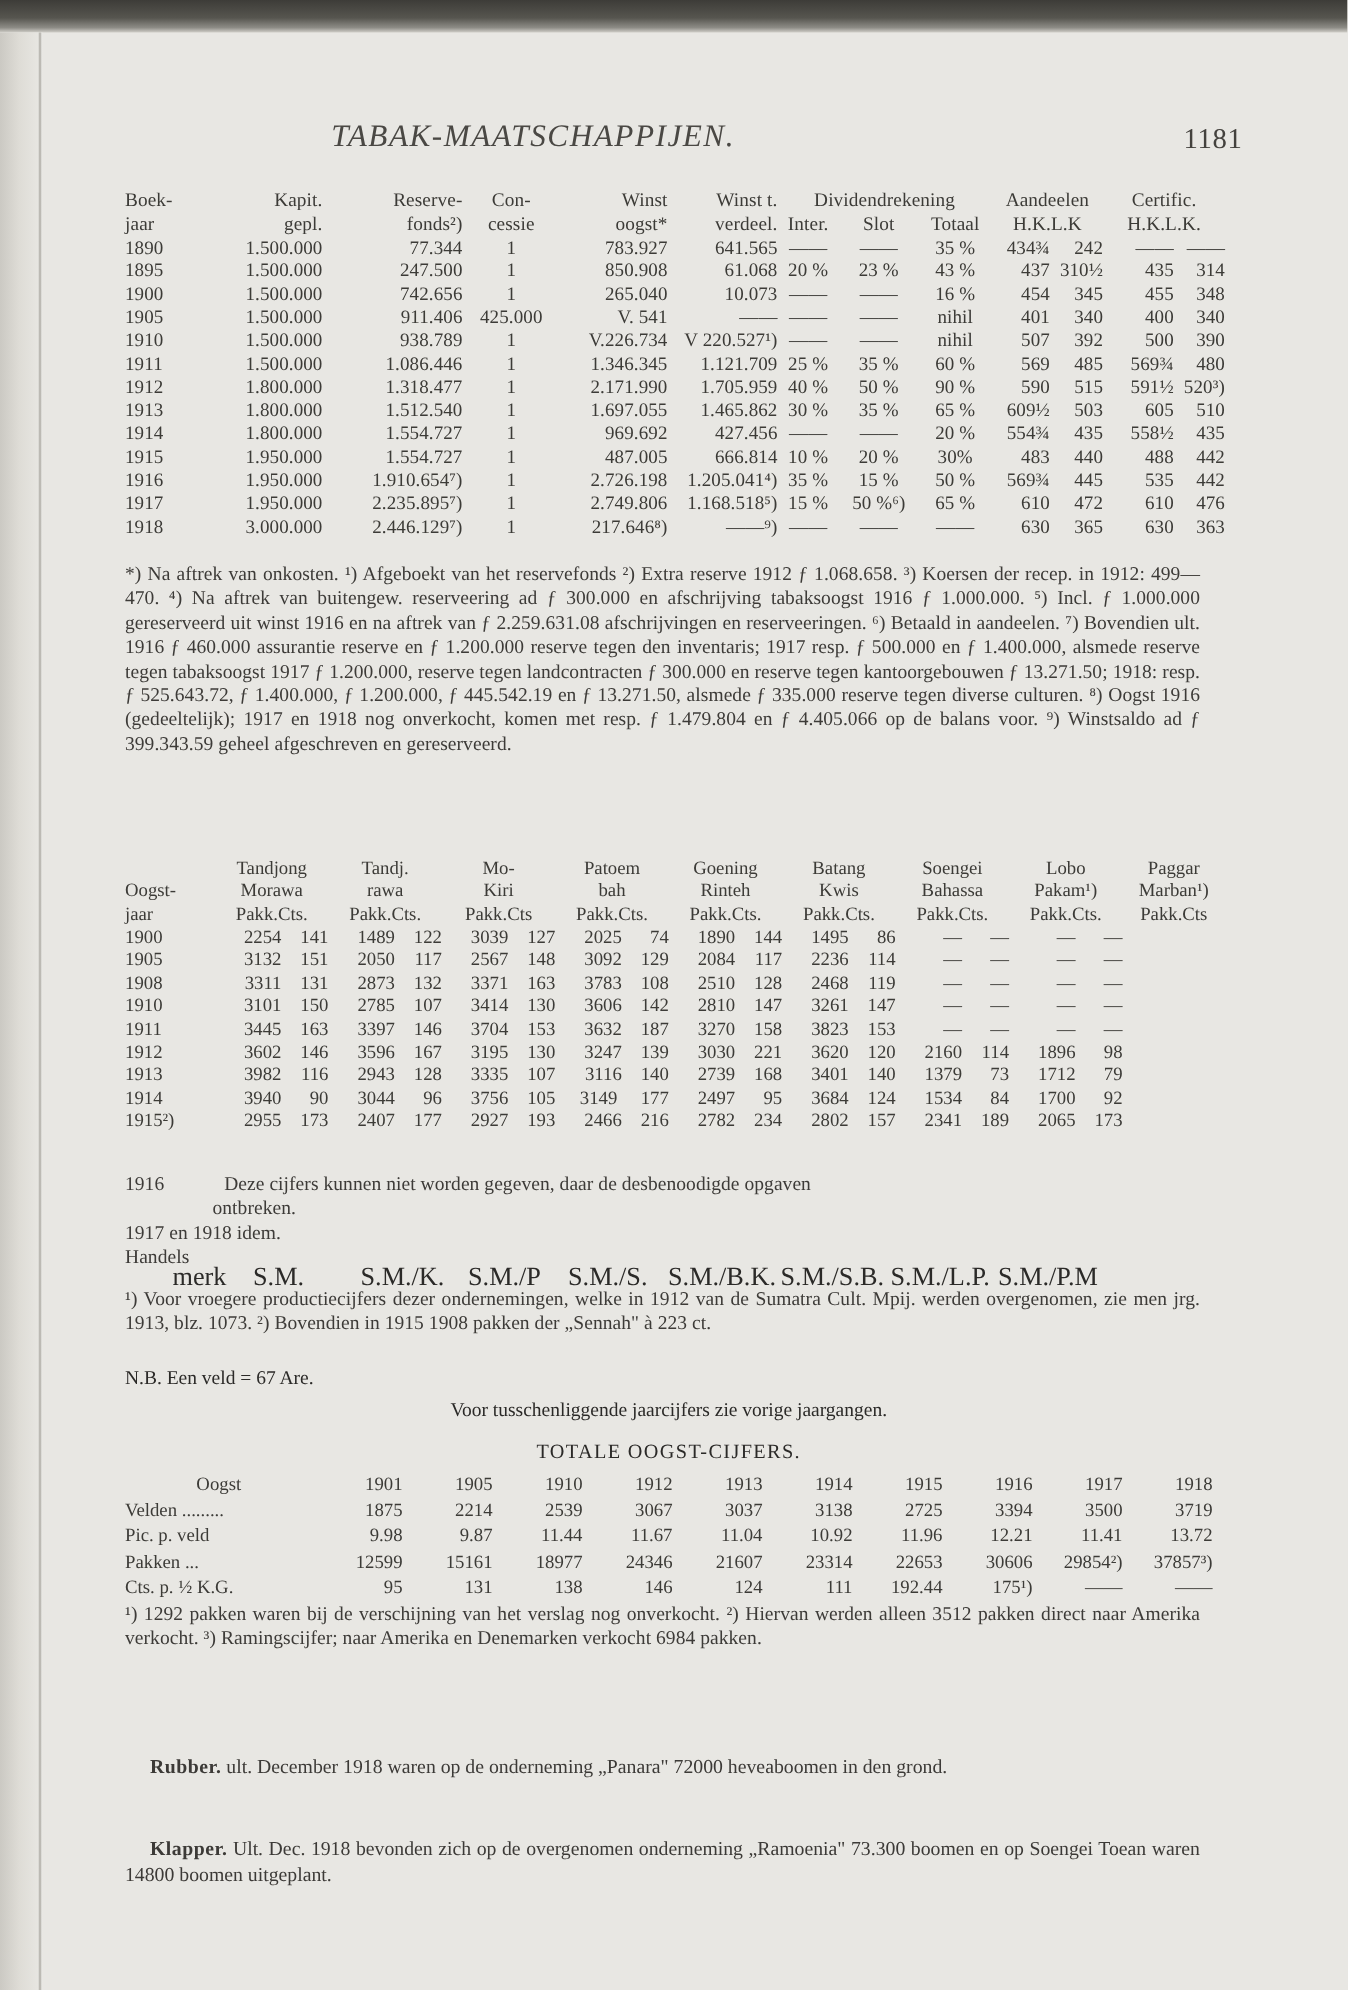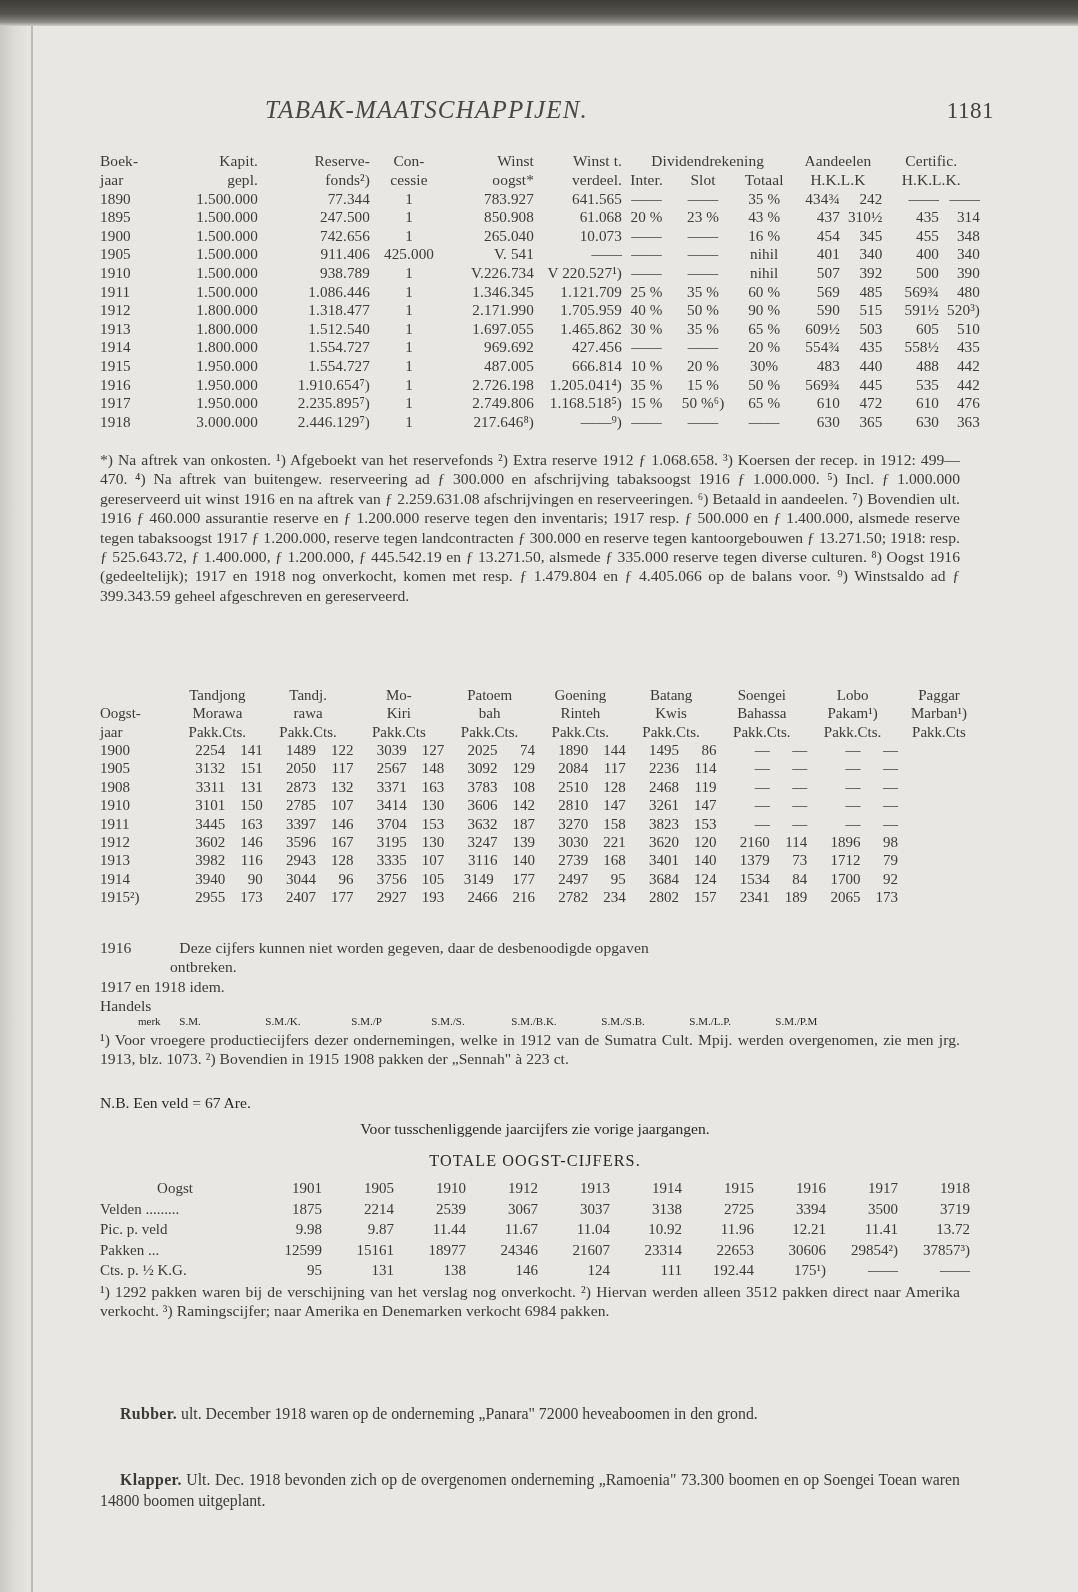--- a/index.html
+++ b/index.html
@@ -89,21 +89,21 @@
   #table2 table{font-size:15px;line-height:18.4px;}
   #table2 th{font-size:15px;line-height:18.3px;}
   #table2 td{height:18.4px;}
 
   #note2{left:100px;top:938px;width:870px;}
   #note2 .ind{display:inline-block;width:44px;}
   #note2 .ind2{display:inline-block;width:70px;}
 
   #merkline{
     position:absolute;left:100px;top:1012px;width:870px;
-    font-size:11px;line-height:19px;
+    font-size:21px;line-height:19px;
   }
   #merkline .mk{display:inline-block;}
 
   #fn2{left:100px;top:1030px;width:860px;}
 
   #nb{
     position:absolute;left:100px;top:1092px;width:870px;
     font-size:15.6px;line-height:21px;
   }
   #nbsub{

